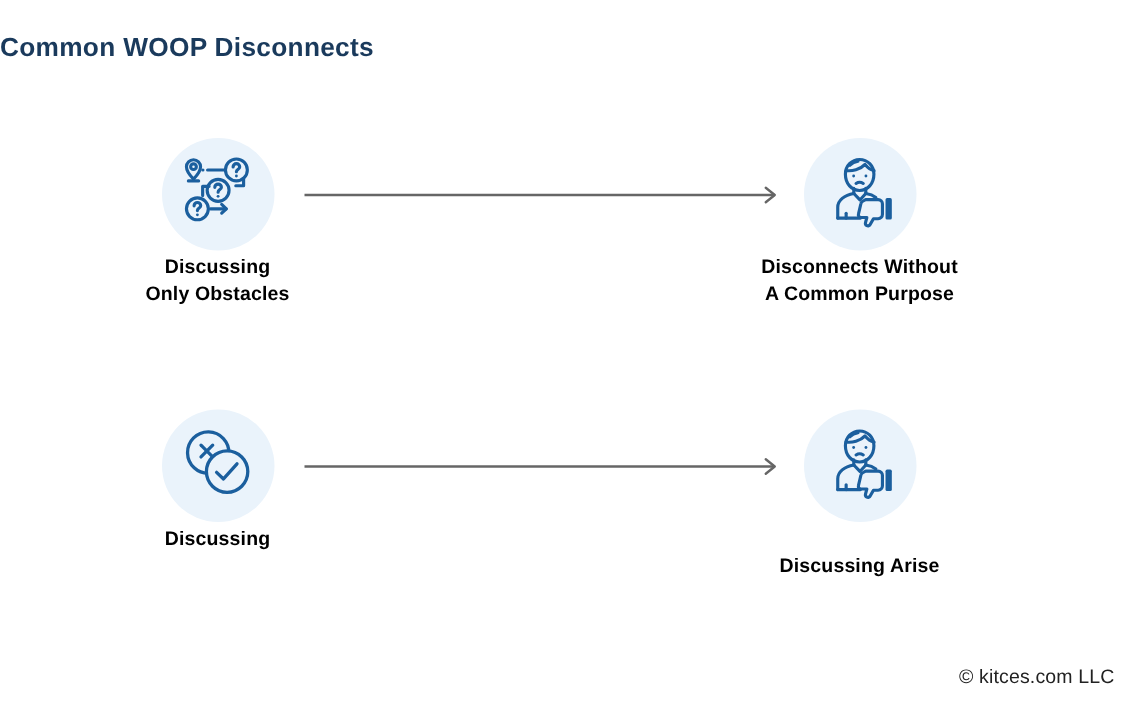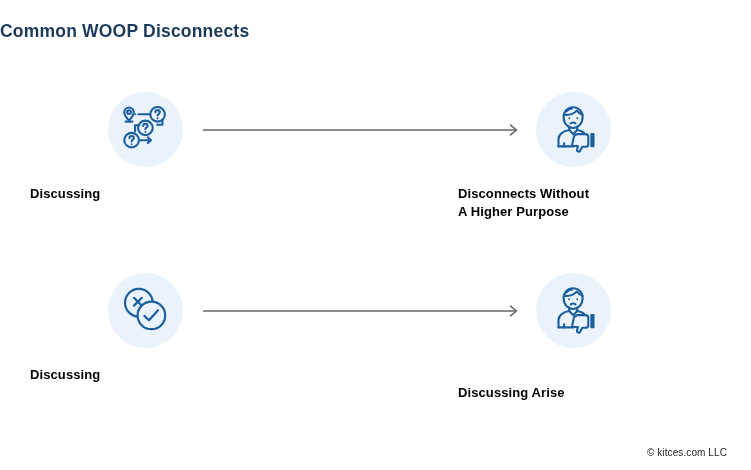--- a/index.html
+++ b/index.html
@@ -48,41 +48,42 @@
     height: 75px;
     border-radius: 50%;
     background: #eaf3fb;
     margin: 0 auto;
     display: flex;
     align-items: center;
     justify-content: center;
   }
 
   .node-label {
-    margin-top: 18px;
+    margin-top: 2px;
+    text-align: center;
     font-size: 13px;
     font-weight: bold;
     color: #000000;
     line-height: 1.35;
     letter-spacing: 0.1px;
   }
 
   .connector {
     position: absolute;
     left: 203px;
     top: 31px;
     width: 320px;
     height: 14px;
   }
 
   #footer-credit {
     position: absolute;
-    right: 24px;
+    right: 8px;
     bottom: 12px;
-    font-size: 10px;
+    font-size: 13px;
     color: #222222;
     letter-spacing: 0.1px;
   }
 </style>
 </head>
 <body>
 
 <div id="page-title">Common WOOP Disconnects</div>
 
 <div class="flow-row" id="flow-row-1">
@@ -115,20 +116,21 @@
           <path d="M11.4 37.2c0-1.3 1-2.2 2.2-2.2s2.2.9 2.2 2.2c0 1.5-2.2 1.5-2.2 3.2"></path>
           <circle cx="13.6" cy="43.2" r="0.95" fill="#1b5f9e" stroke="none"></circle>
 
           <path d="M22.3 39.2h10.4"></path>
           <path d="M29.8 36.3l3.1 2.9-3.1 2.9"></path>
         </svg>
       </span>
     </div>
     <div class="node-label">
       <span>Discussing</span><br>
+      <span>Only Obstacles</span>
     </div>
   </div>
 
   <div class="connector">
     <svg width="320" height="14" viewBox="0 0 320 14" fill="none" stroke="#666666" stroke-width="1.6" stroke-linecap="round" stroke-linejoin="round">
       <path d="M0 7h313"></path>
       <path d="M307.5 2.2L313.5 7l-6 4.8"></path>
     </svg>
   </div>
 
@@ -156,21 +158,21 @@
           <path d="M12.5 45.4h15.1"></path>
           <path d="M18.1 45.4v-3.2"></path>
 
           <path d="M31.1 33.1h8.3c1.6 0 2.9 1.3 2.9 2.9v6.9c0 1.6-1.3 2.9-2.9 2.9h-3.1l-2.2 3.9c-.4.8-1.4 1.1-2.2.7-.8-.4-1.1-1.2-.9-2l.9-3.4h-3.9c-1.2 0-2-1.1-1.7-2.2l1.7-7.3c.2-1 1.1-1.4 3.1-2.4z"></path>
           <path d="M45.4 33.1h2.1v12.2h-2.1z"></path>
         </svg>
       </span>
     </div>
     <div class="node-label">
       <span>Disconnects Without</span><br>
-      <span>A Higher Purpose</span>
+      <span>A Common Purpose</span>
     </div>
   </div>
 </div>
 
 <div class="flow-row" id="flow-row-2">
 
   <div class="node node-left">
     <div class="icon-circle">
       <span>
         <svg width="52" height="52" viewBox="0 0 52 52" fill="none" stroke="#1b5f9e" stroke-width="2.2" stroke-linecap="round" stroke-linejoin="round">

